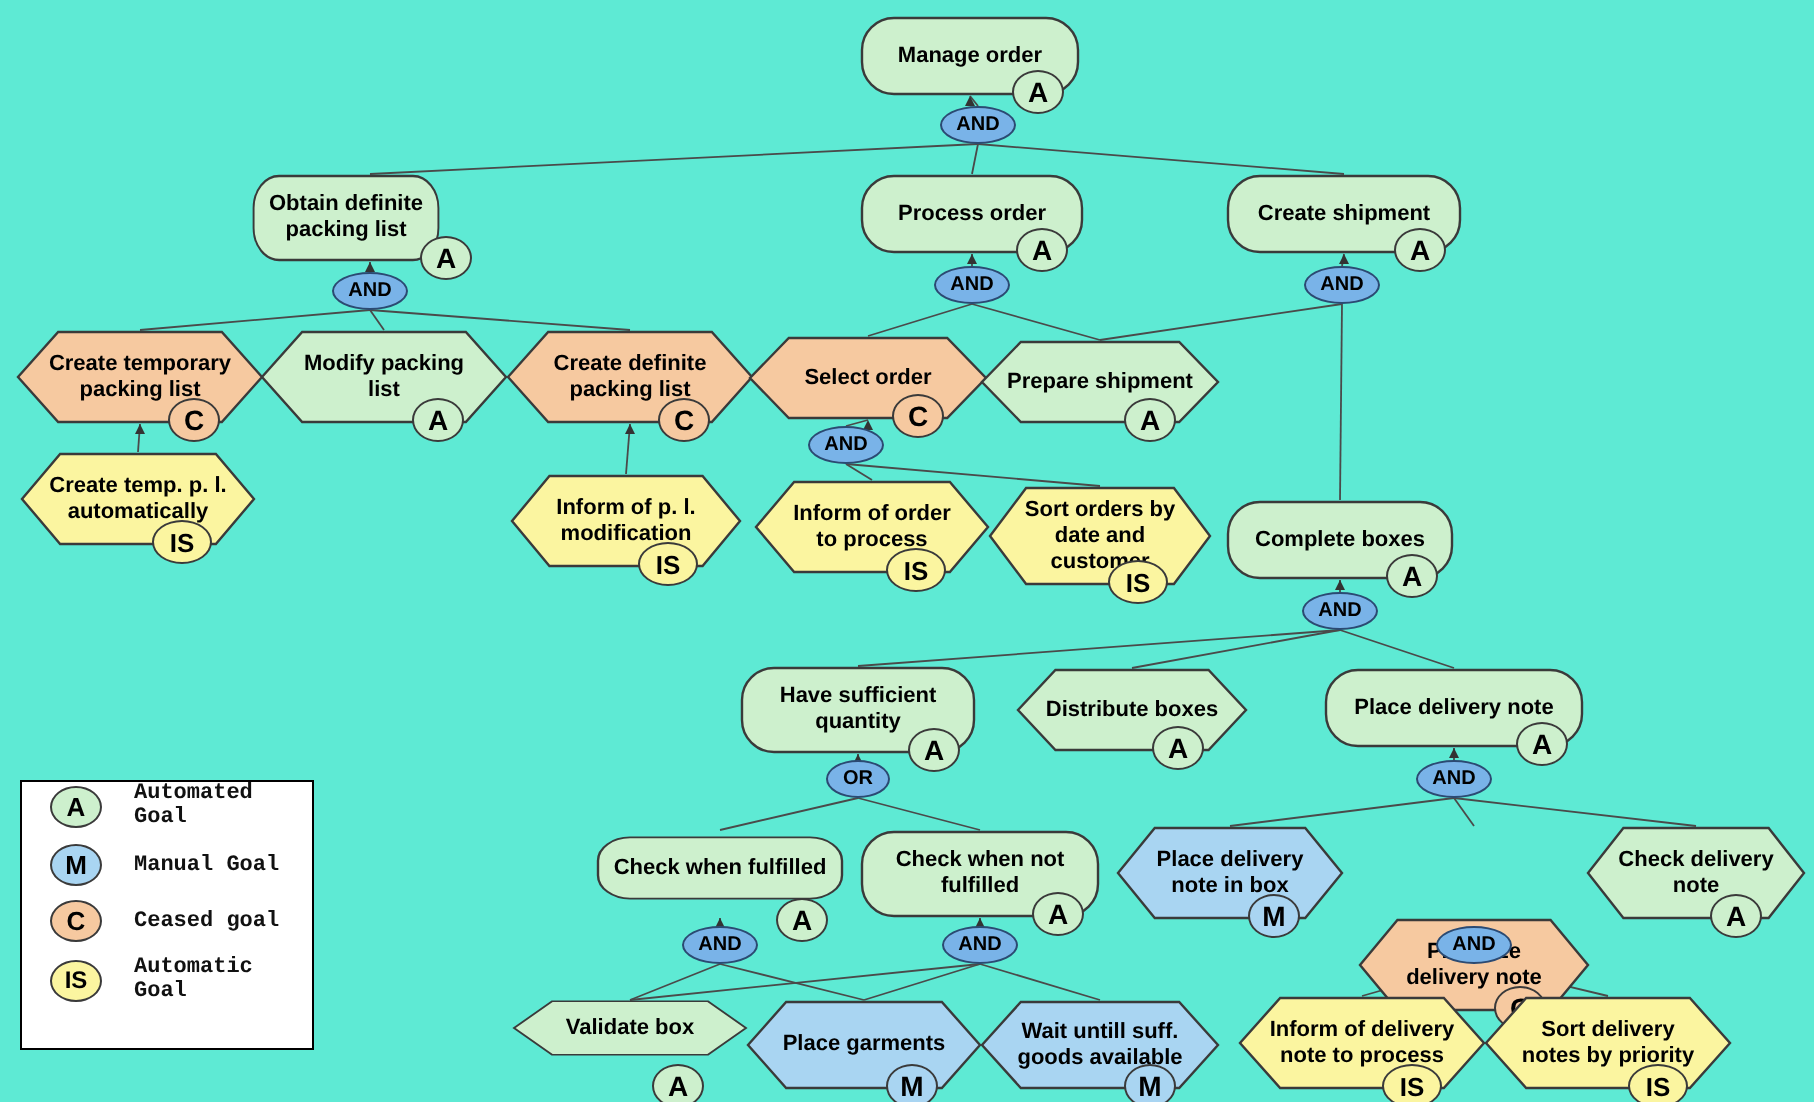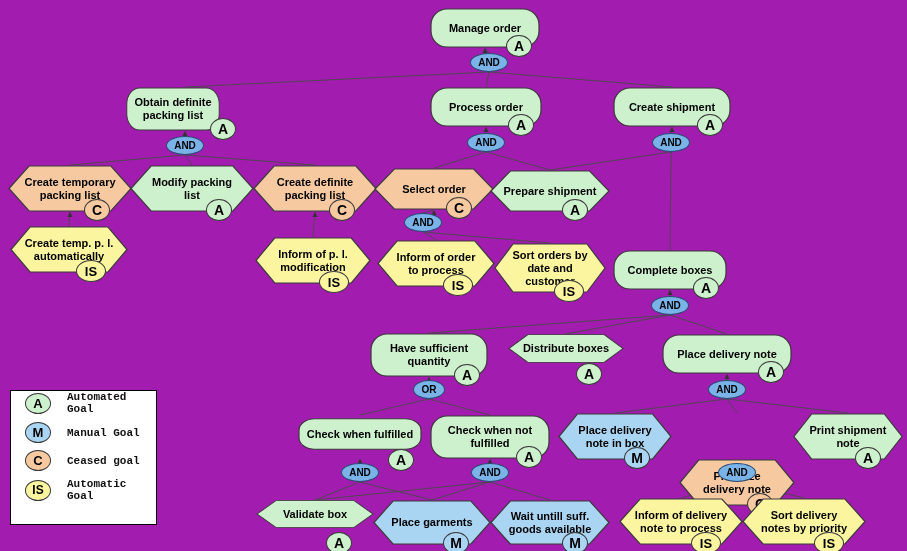--- a/index.html
+++ b/index.html
@@ -1,17 +1,17 @@
 <!DOCTYPE html>
 <html><head>
 <meta charset="utf-8">
 <style>
   html,body{margin:0;padding:0;background:#ffffff;}
   body{font-family:"Liberation Sans",sans-serif;}
-  #canvas{position:relative;width:907px;height:551px;background:#a21caf;overflow:hidden;}
+  #canvas{position:relative;width:907px;height:551px;background:#5eead4;overflow:hidden;}
   #edges{position:absolute;left:0;top:0;width:907px;height:551px;}
 
   .node{position:absolute;box-sizing:border-box;}
   .node .shape{position:absolute;left:0;top:0;width:100%;height:100%;}
   .node .label{
     position:absolute;left:0;top:0;width:100%;height:100%;
     display:flex;align-items:center;justify-content:center;
     text-align:center;font-size:11px;font-weight:bold;color:#000;
     line-height:13px;padding:0 10px;box-sizing:border-box;
     white-space:pre-line;
@@ -220,21 +220,21 @@
         <div class="badge A" style="left: 80px; top: 27px;">A</div>
       </div>
       <div class="node rect" style="left: 370px; top: 333px; width: 118px; height: 44px;">
         <svg class="shape" viewBox="0 0 118 44" preserveAspectRatio="none">
           <rect x="1" y="1" width="116" height="42" rx="16" ry="16" fill="#cdf0cd" stroke="#3a3a3a" stroke-width="1.2"></rect>
         </svg>
         <div class="label">Have sufficient
 quantity</div>
         <div class="badge A" style="left: 84px; top: 31px;">A</div>
       </div>
-      <div class="node hex" style="left: 508px; top: 334px; width: 116px; height: 29px;">
+      <div class="node hex" style="left: 508px; top: 334px; width: 116px; height: 42px;">
         <svg class="shape" viewBox="0 0 116 42" preserveAspectRatio="none">
           <polygon points="19.720000000000002,1 96.28,1 115,21 96.28,41 19.720000000000002,41 1,21" fill="#cdf0cd" stroke="#3a3a3a" stroke-width="1.2"></polygon>
         </svg>
         <div class="label">Distribute boxes</div>
         <div class="badge A" style="left: 68px; top: 29px;">A</div>
       </div>
       <div class="node rect" style="left: 662px; top: 334px; width: 130px; height: 40px;">
         <svg class="shape" viewBox="0 0 130 40" preserveAspectRatio="none">
           <rect x="1" y="1" width="128" height="38" rx="16" ry="16" fill="#cdf0cd" stroke="#3a3a3a" stroke-width="1.2"></rect>
         </svg>
@@ -269,21 +269,21 @@
           <polygon points="19.720000000000002,1 96.28,1 115,23.5 96.28,46 19.720000000000002,46 1,23.5" fill="#f6c9a0" stroke="#3a3a3a" stroke-width="1.2"></polygon>
         </svg>
         <div class="label">Prioritize
 delivery note</div>
         <div class="badge C" style="left: 68px; top: 34px;">C</div>
       </div>
       <div class="node hex" style="left: 793px; top: 413px; width: 110px; height: 47px;">
         <svg class="shape" viewBox="0 0 110 47" preserveAspectRatio="none">
           <polygon points="18.700000000000003,1 91.3,1 109,23.5 91.3,46 18.700000000000003,46 1,23.5" fill="#cdf0cd" stroke="#3a3a3a" stroke-width="1.2"></polygon>
         </svg>
-        <div class="label">Print shipment
+        <div class="label">Check delivery
 note</div>
         <div class="badge A" style="left: 62px; top: 34px;">A</div>
       </div>
       <div class="node hex" style="left: 256px; top: 500px; width: 118px; height: 28px;">
         <svg class="shape" viewBox="0 0 118 45" preserveAspectRatio="none">
           <polygon points="20.060000000000002,1 97.94,1 117,22.5 97.94,44 20.060000000000002,44 1,22.5" fill="#cdf0cd" stroke="#3a3a3a" stroke-width="1.2"></polygon>
         </svg>
         <div class="label">Validate box</div>
         <div class="badge A" style="left: 70px; top: 32px;">A</div>
       </div>

